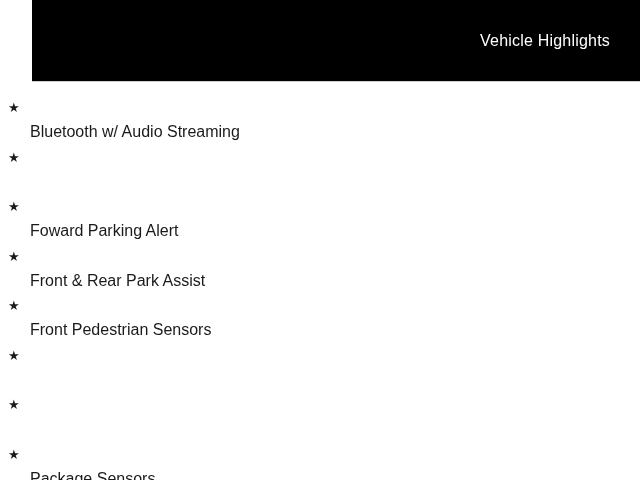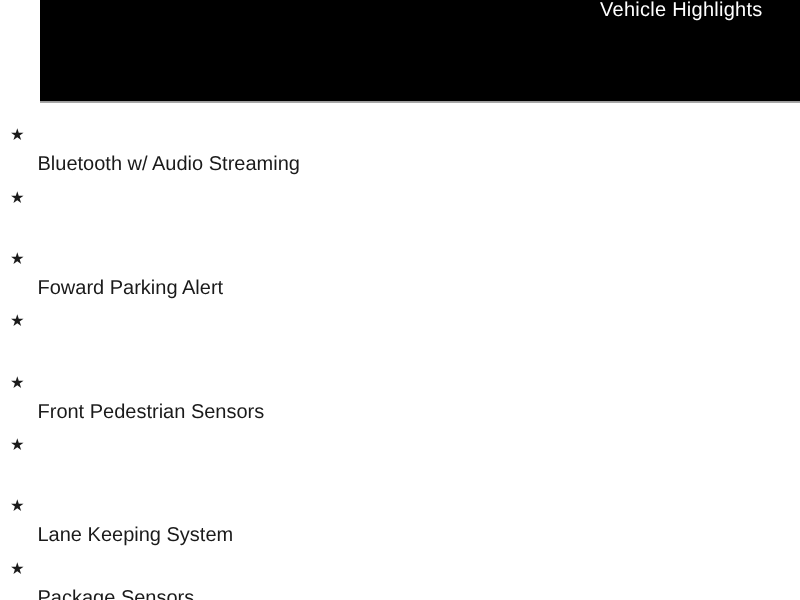--- a/index.html
+++ b/index.html
@@ -12,21 +12,21 @@
     background: #ffffff;
     font-family: "Liberation Sans", sans-serif;
     overflow: hidden;
   }
   .header {
     box-sizing: border-box;
     height: 82px;
     background: #000000;
     border-bottom: 1px solid #cfcfcf;
     display: flex;
-    align-items: flex-start;
+    align-items: center;
     justify-content: flex-end;
     padding-right: 30px;
     margin-left: 32px;
   }
   .header-title {
     color: #ffffff;
     font-size: 16px;
     letter-spacing: 0.2px;
   }
   .highlights-list {
@@ -71,29 +71,29 @@
   </li>
   <li class="highlight-item">
     <span class="star">★</span>
   </li>
   <li class="highlight-item">
     <span class="star">★</span>
     <span class="label">Foward Parking Alert</span>
   </li>
   <li class="highlight-item">
     <span class="star">★</span>
+    <span class="label">Front &amp; Rear Park Assist</span>
   </li>
   <li class="highlight-item">
     <span class="star">★</span>
     <span class="label">Front Pedestrian Sensors</span>
   </li>
   <li class="highlight-item">
     <span class="star">★</span>
   </li>
   <li class="highlight-item">
     <span class="star">★</span>
-    <span class="label">Lane Keeping System</span>
   </li>
   <li class="highlight-item">
     <span class="star">★</span>
     <span class="label">Package Sensors</span>
   </li>
 </ul>
 
 </body></html>

